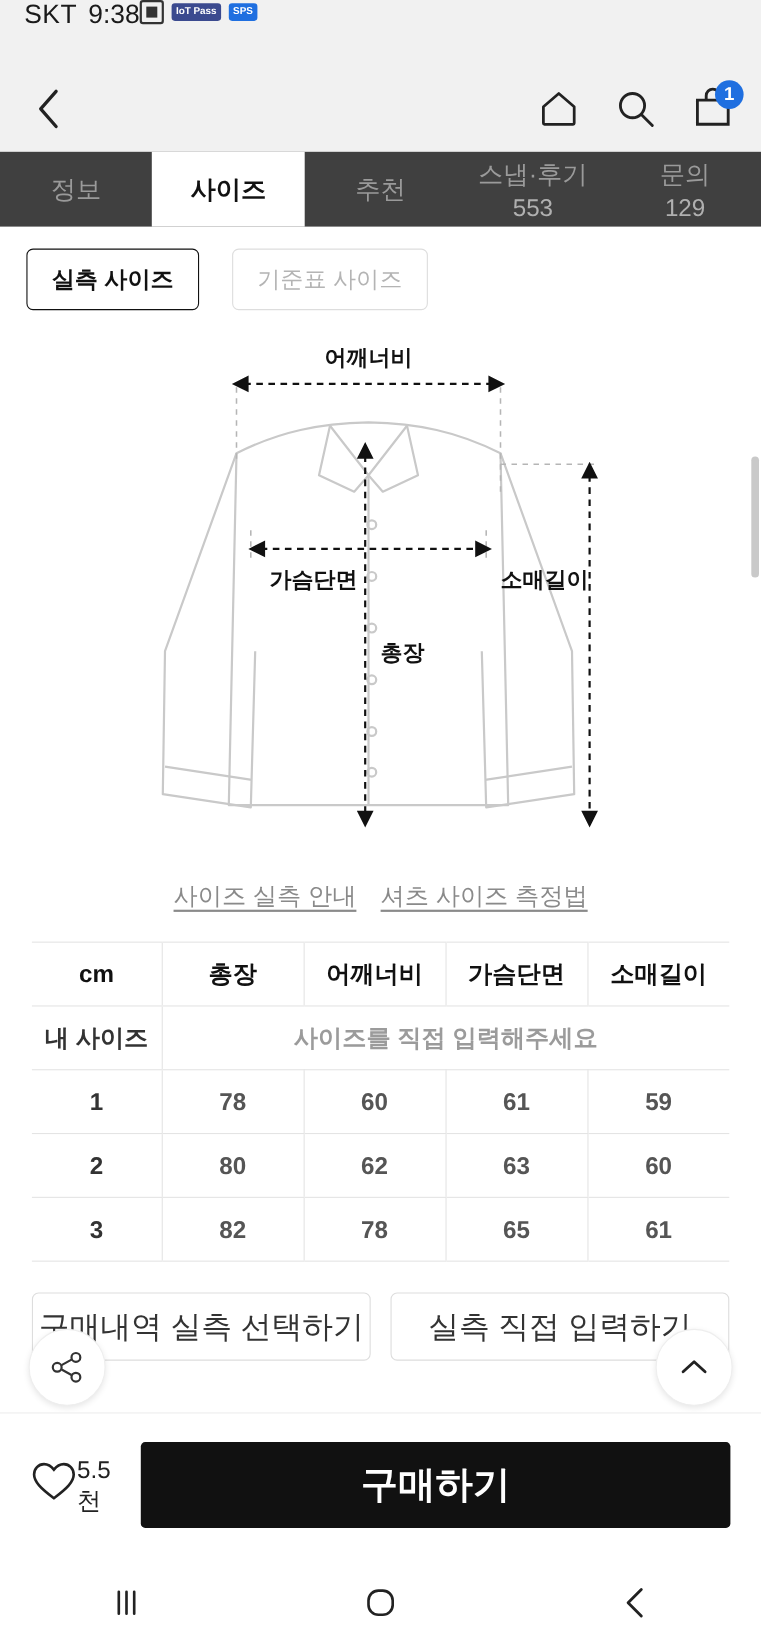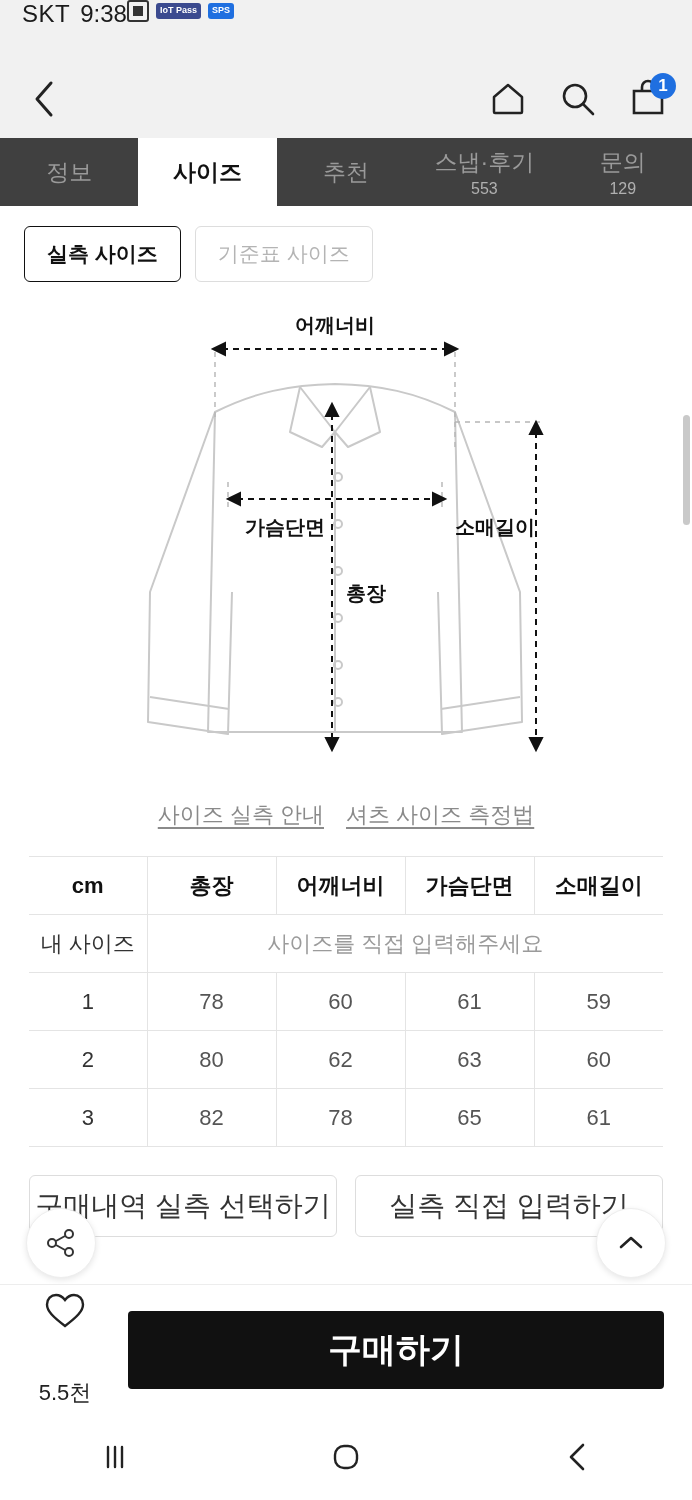--- a/index.html
+++ b/index.html
@@ -67,24 +67,24 @@
     display: flex; height: 68px; background: #404040;
   }
   .tab {
     flex: 1; display: flex; flex-direction: column;
     align-items: center; justify-content: center;
     color: #9a9a9a; font-size: 23px;
   }
   .tab.active {
     background: #ffffff; color: #111; font-weight: bold;
   }
-  .tab .sub { font-size: 16px; margin-top: 2px; color: #b0b0b0; }
-
-  
-  .seg-row { display: flex; gap: 14px; padding: 20px 24px 10px 24px; }
+  .tab .sub { font-size: 22px; margin-top: 2px; color: #b0b0b0; }
+
+  
+  .seg-row { display: flex; gap: 30px; padding: 20px 24px 10px 24px; }
   .seg {
     border: 1.5px solid #ddd; border-radius: 6px;
     padding: 13px 22px; font-size: 21px; color: #b4b4b4; background: #fff;
   }
   .seg.active { border-color: #111; color: #111; font-weight: bold; }
 
   
   .diagram { width: 692px; height: 500px; position: relative; }
   .diagram svg { display: block; }
 
@@ -98,21 +98,21 @@
     text-underline-offset: 5px;
   }
 
   
   table.size-table {
     width: 634px; margin: 0 29px; border-collapse: collapse;
     table-layout: fixed;
   }
   table.size-table th, table.size-table td {
     border-top: 1px solid #e4e4e4; border-bottom: 1px solid #e4e4e4;
-    height: 58px; text-align: center; font-size: 22px; font-weight: normal;
+    height: 58px; text-align: center; font-size: 22px; font-weight: bold;
     color: #333;
   }
   table.size-table th { color: #111; font-weight: bold; }
   table.size-table .col-label { width: 118px; }
   table.size-table td.val { color: #555; margin-left: 17px; }
   table.size-table td.vsep { border-left: 1px solid #e4e4e4; }
   table.size-table th.vsep { border-left: 1px solid #e4e4e4; }
   table.size-table td.hint {
     color: #9b9b9b; font-size: 22px;
   }
@@ -136,21 +136,21 @@
   }
   .fab.share { left: 26px; top: 1208px; }
   .fab.up { right: 26px; top: 1208px; }
 
   
   .bottombar {
     position: absolute; left: 0; bottom: 86px; width: 692px; height: 130px;
     background: #fff; border-top: 1px solid #ededed;
     display: flex; align-items: center; padding: 0 28px; gap: 26px;
   }
-  .like { display: flex; flex-direction: column; align-items: center; width: 74px; gap: 40px; }
+  .like { display: flex; flex-direction: row; align-items: center; width: 74px; }
   .like .cnt { font-size: 22px; color: #222; margin-top: 4px; }
   .buy-btn {
     flex: 1; height: 78px; background: #111; color: #fff;
     border-radius: 4px; display: flex; align-items: center; justify-content: center;
     font-size: 34px; font-weight: bold;
   }
 
   
   .navbar {
     position: absolute; left: 0; bottom: 0; width: 692px; height: 86px;

